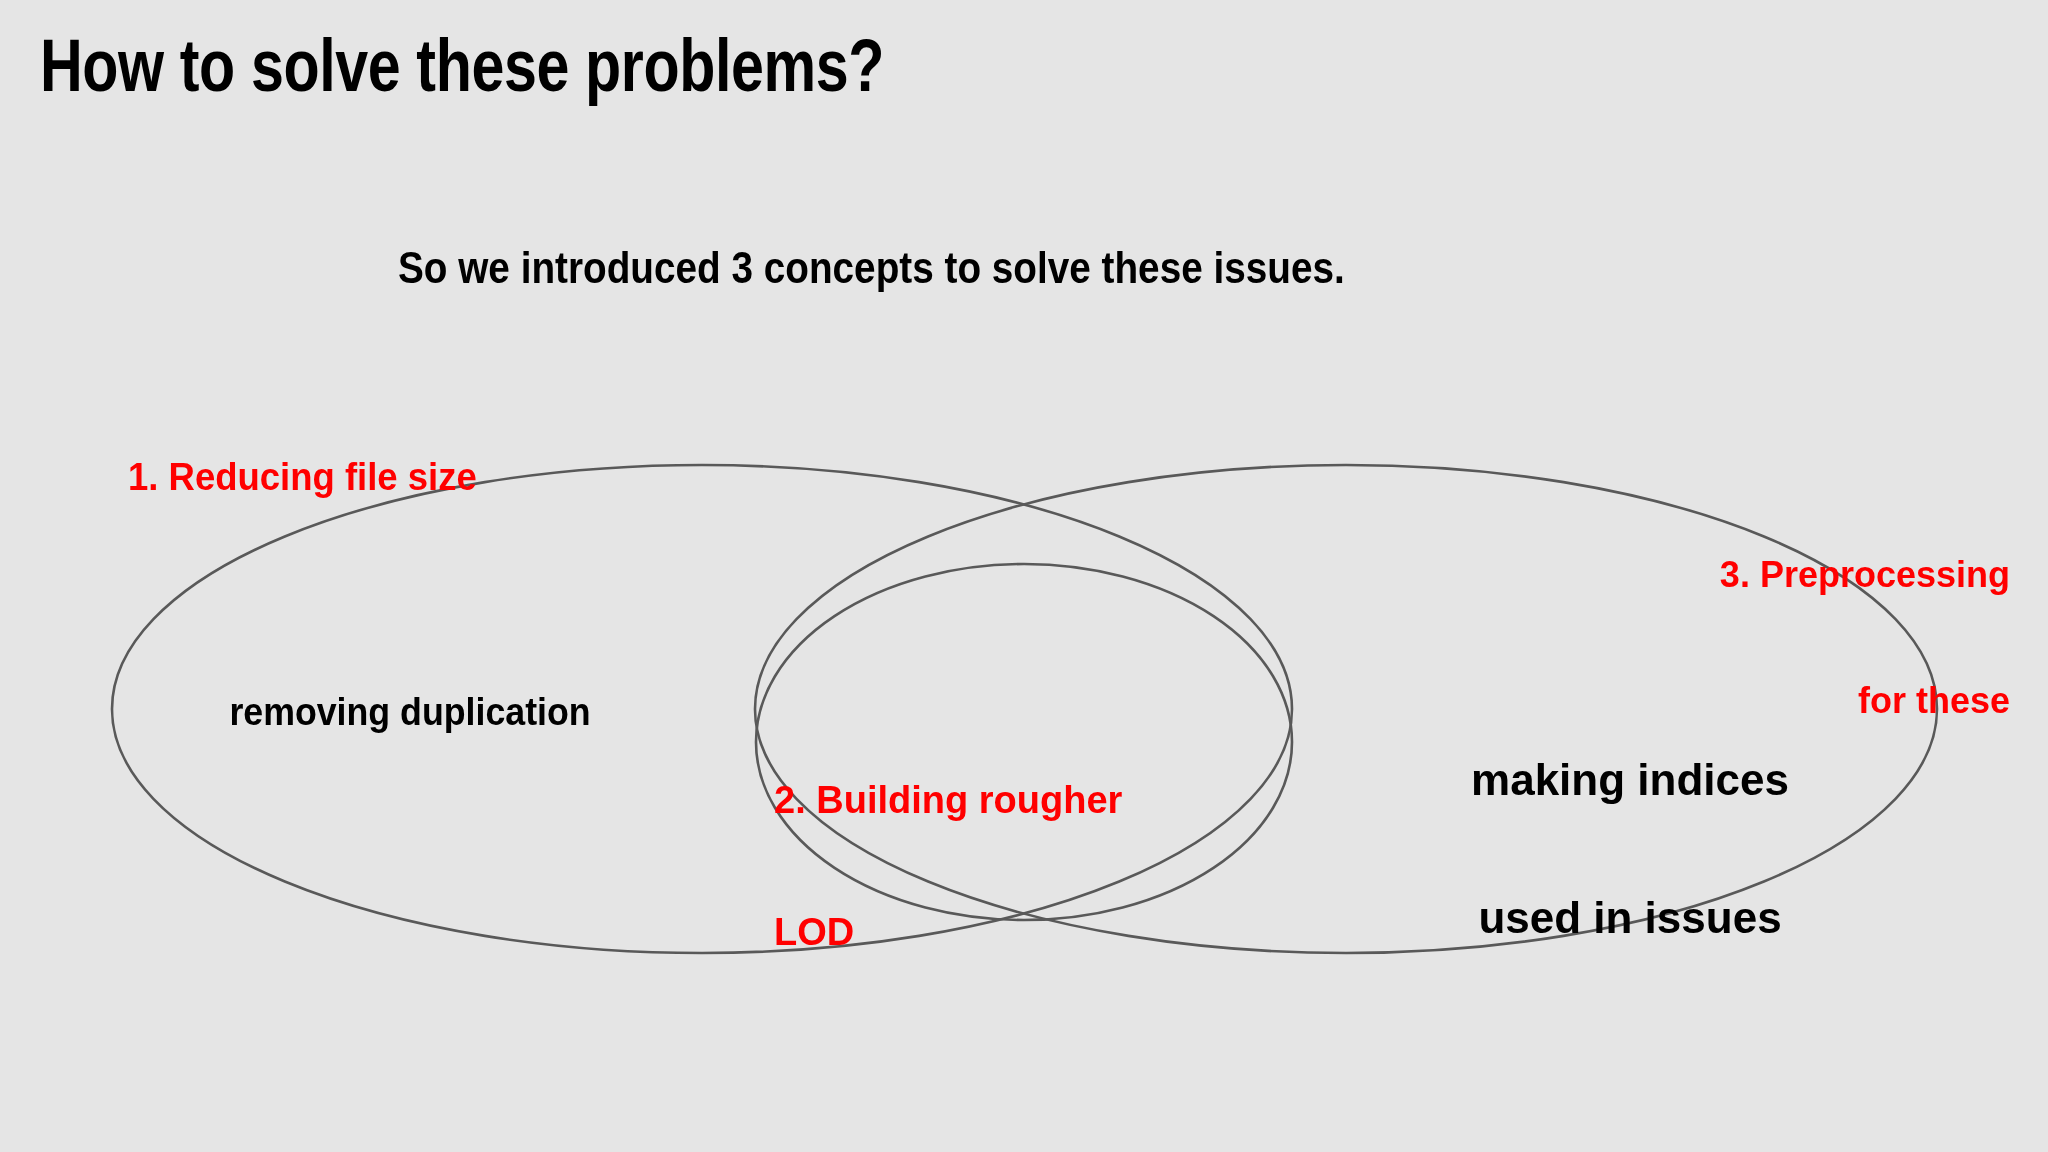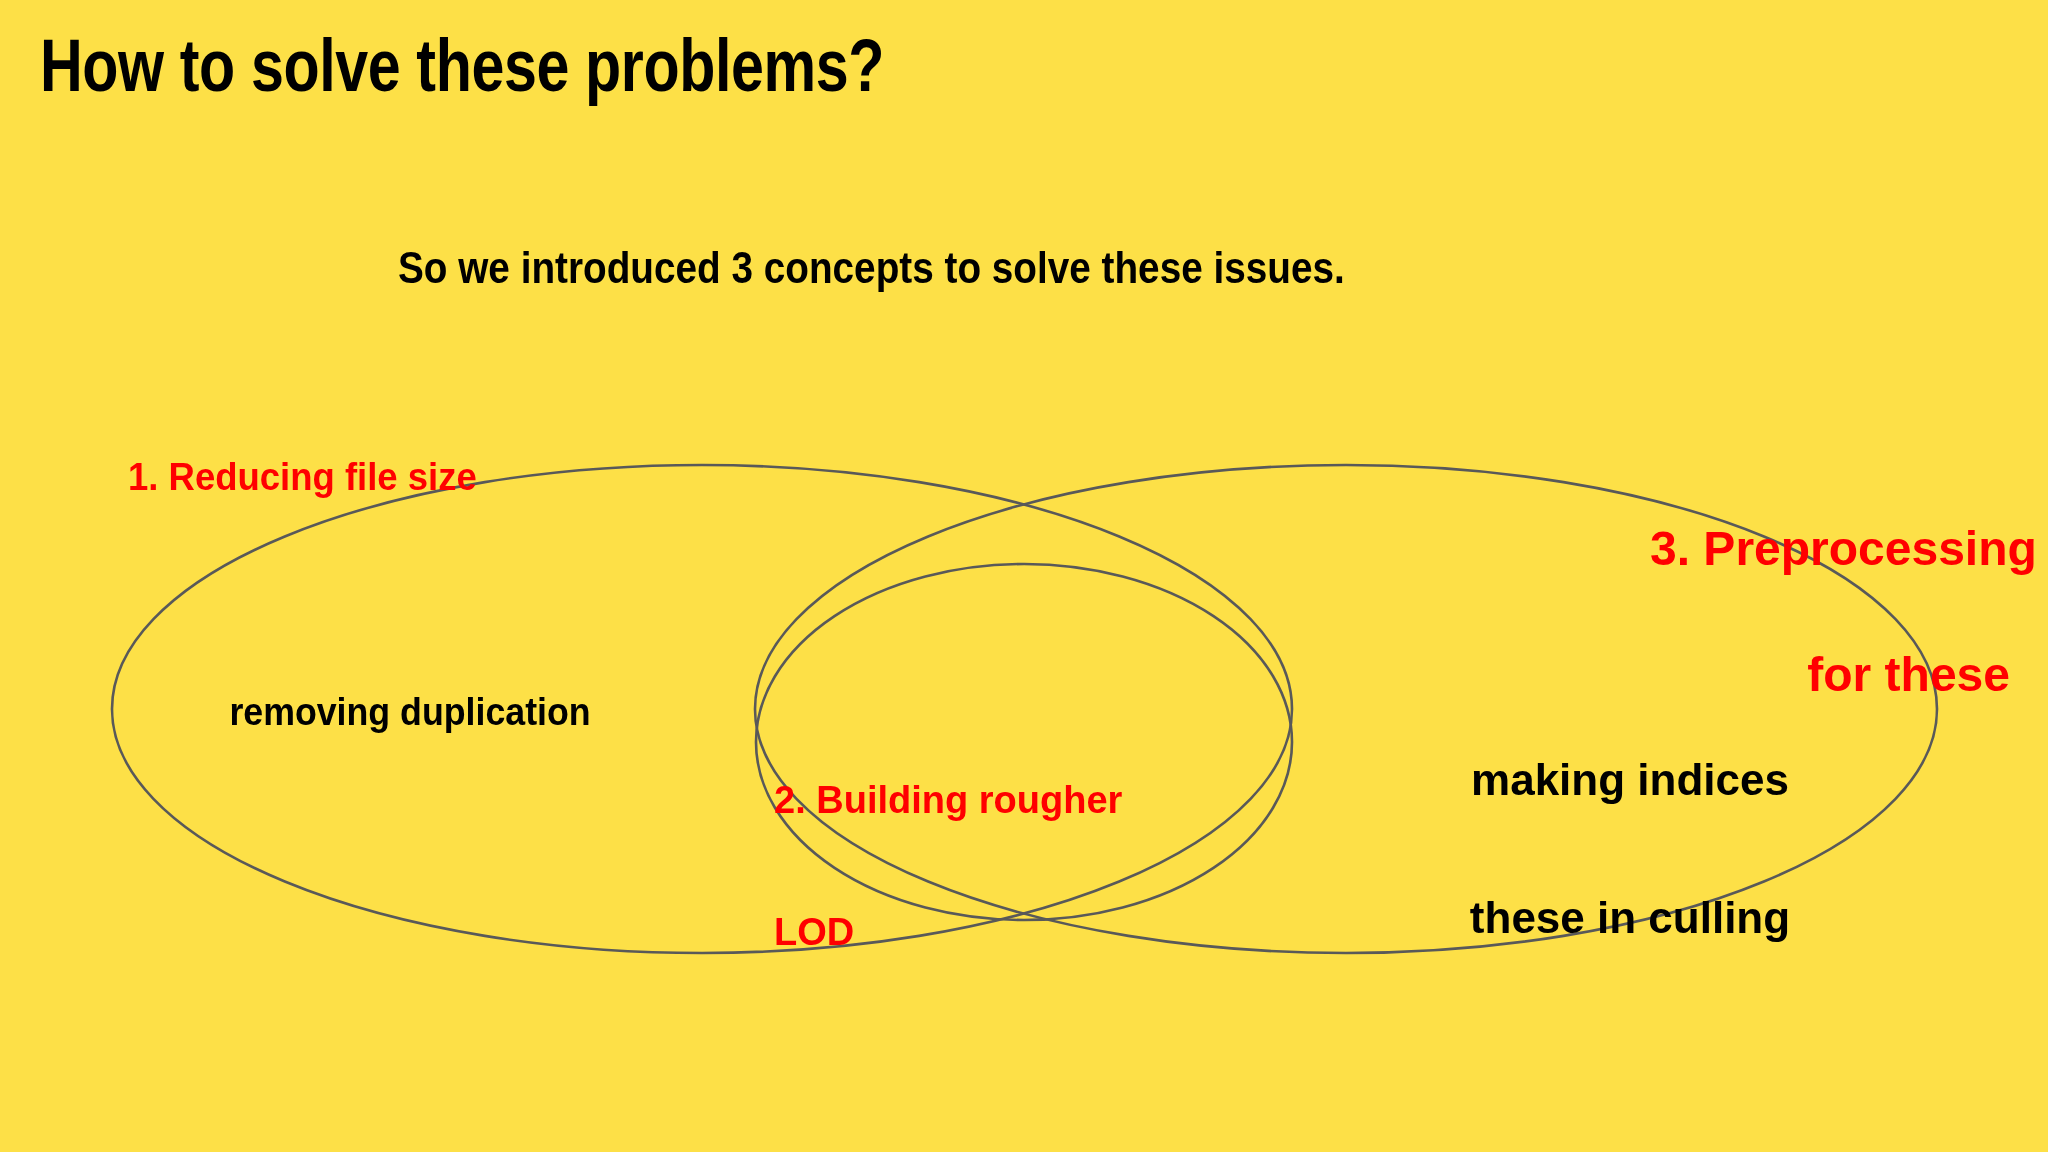--- a/index.html
+++ b/index.html
@@ -89,23 +89,23 @@
     top: 455px;
     font-size: 38px;
     line-height: 44px;
     text-align: left;
     transform: scaleX(0.96);
     transform-origin: left top;
   }
 
   #label-preprocessing {
     left: 1650px;
-    top: 444px;
+    top: 470px;
     width: 360px;
-    font-size: 48px;
+    font-size: 36px;
     line-height: 42px;
     text-align: right;
   }
 
   #label-building-lod {
     left: 774px;
     top: 690px;
     width: 500px;
     font-size: 38px;
     line-height: 44px;
@@ -130,21 +130,21 @@
     font-size: 44px;
     line-height: 46px;
     text-align: center;
   }
 
   .lbl-line { display: block; }
 </style>
 </head>
 <body>
 
-<div id="slide" style="background: #fde047;">
+<div id="slide" style="background: #e5e5e5;">
 
   <div class="slide-title">How to solve these problems?</div>
 
   <div class="slide-subtitle">So we introduced 3 concepts to solve these issues.</div>
 
   <div id="venn-stage">
 
     <svg id="venn-svg" viewBox="0 0 2048 1152">
       <ellipse id="ellipse-left" cx="702" cy="709" rx="590" ry="244" fill="none" stroke="#595959" stroke-width="2.6"></ellipse>
       <ellipse id="ellipse-right" cx="1346" cy="709" rx="591" ry="244" fill="none" stroke="#595959" stroke-width="2.6"></ellipse>
@@ -160,17 +160,17 @@
 
     <div class="label label-black" id="label-removing-duplication" style="color: rgb(0, 0, 0);">removing duplication</div>
 
     <div class="label label-red" id="label-building-lod" style="color: rgb(255, 0, 0);">
       <span class="lbl-line">2. Building rougher</span>
       <span class="lbl-line">LOD</span>
     </div>
 
     <div class="label label-black" id="label-making-indices" style="color: rgb(0, 0, 0);">
       <span class="lbl-line">making indices</span>
-      <span class="lbl-line">these in culling</span>
+      <span class="lbl-line">used in issues</span>
     </div>
 
   </div>
 </div>
 
 </body></html>

